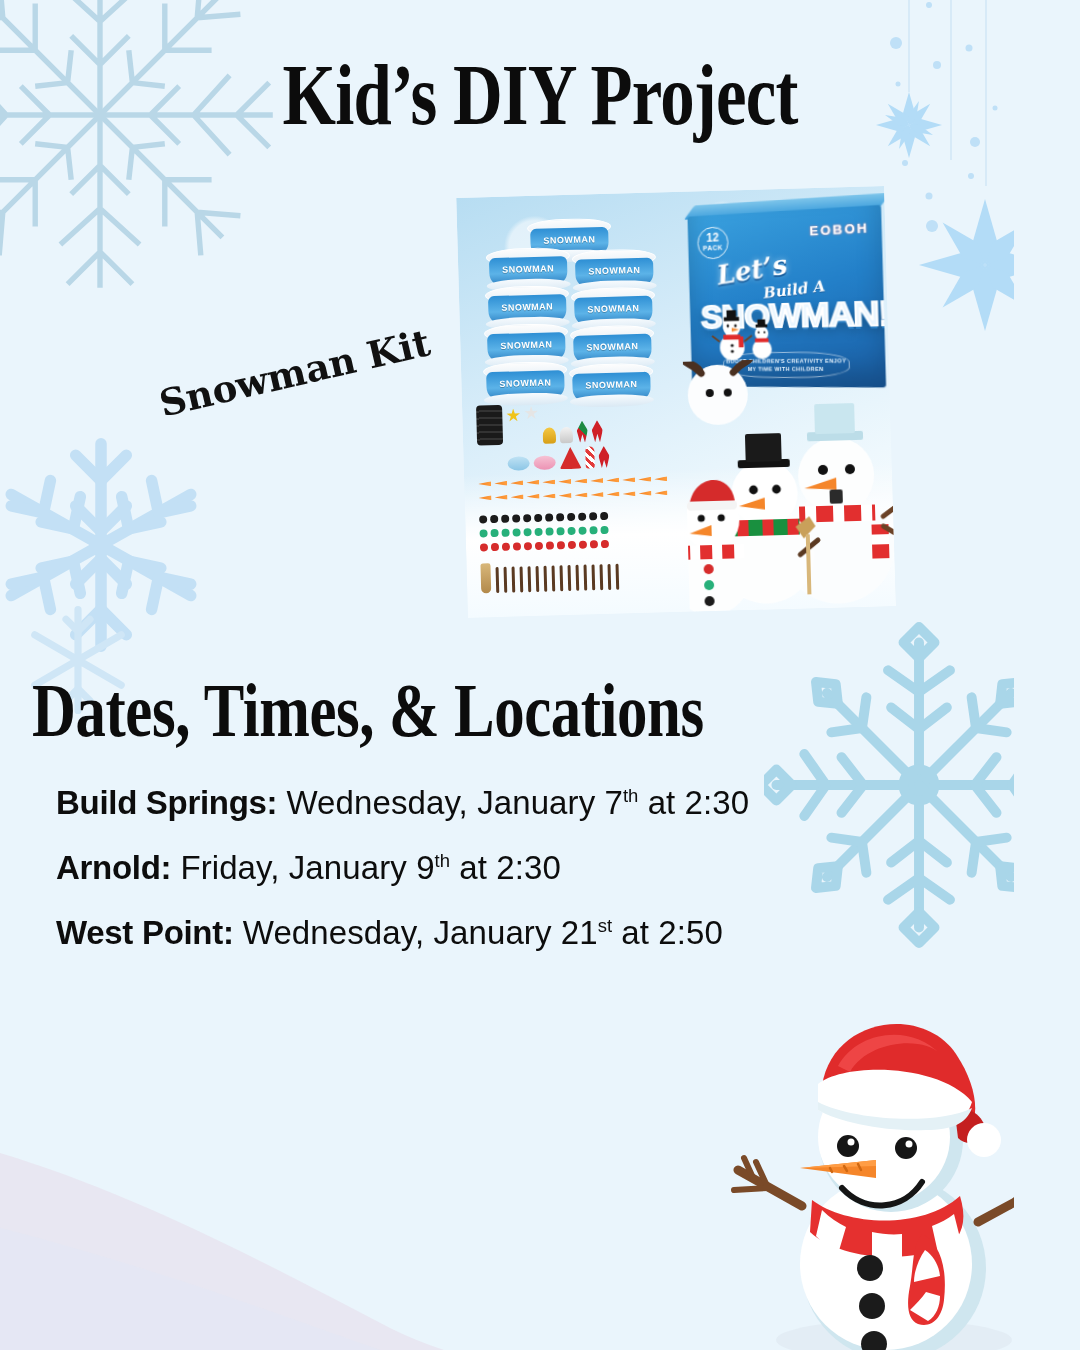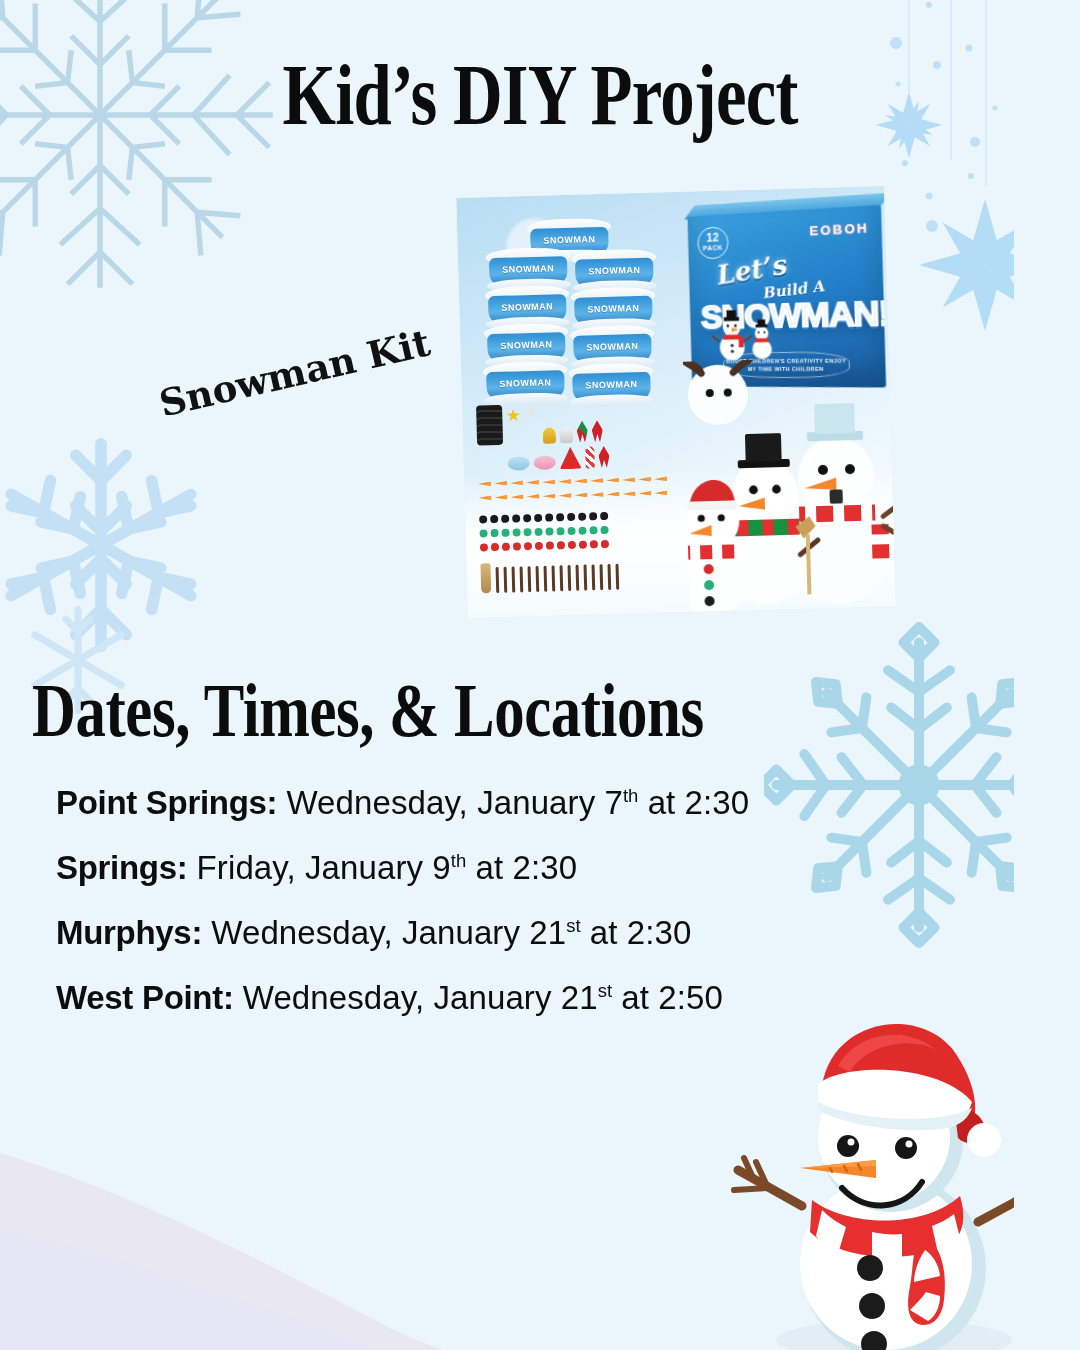--- a/index.html
+++ b/index.html
@@ -663,36 +663,32 @@
       <circle cx="20" cy="240" r="5" fill="#1b1b1b"></circle>
     </svg>
   </div>
 
   <h2 class="section-head">Dates, Times, &amp; Locations</h2>
 
   <div class="schedule">
 
 
     <div class="sched-row">
-      <span class="loc">Point Springs:</span>
+      <span class="loc">Build Springs:</span>
       <span class="det">Wednesday, January </span><span class="det">7</span><sup>th</sup><span class="det"> at 2:30</span>
     </div>
 
 
     <div class="sched-row">
-      <span class="loc">Springs:</span>
+      <span class="loc">Arnold:</span>
       <span class="det">Friday, January </span><span class="det">9</span><sup>th</sup><span class="det"> at 2:30</span>
     </div>
 
 
 
-    <div class="sched-row">
-      <span class="loc">Murphys:</span>
-      <span class="det">Wednesday, January </span><span class="det">21</span><sup>st</sup><span class="det"> at 2:30</span>
-    </div>
 
     <div class="sched-row">
       <span class="loc">West Point:</span>
       <span class="det">Wednesday, January </span><span class="det">21</span><sup>st</sup><span class="det"> at 2:50</span>
     </div>
 
   </div>
 
   <svg class="fg-snowman" viewBox="0 0 300 340">
 

